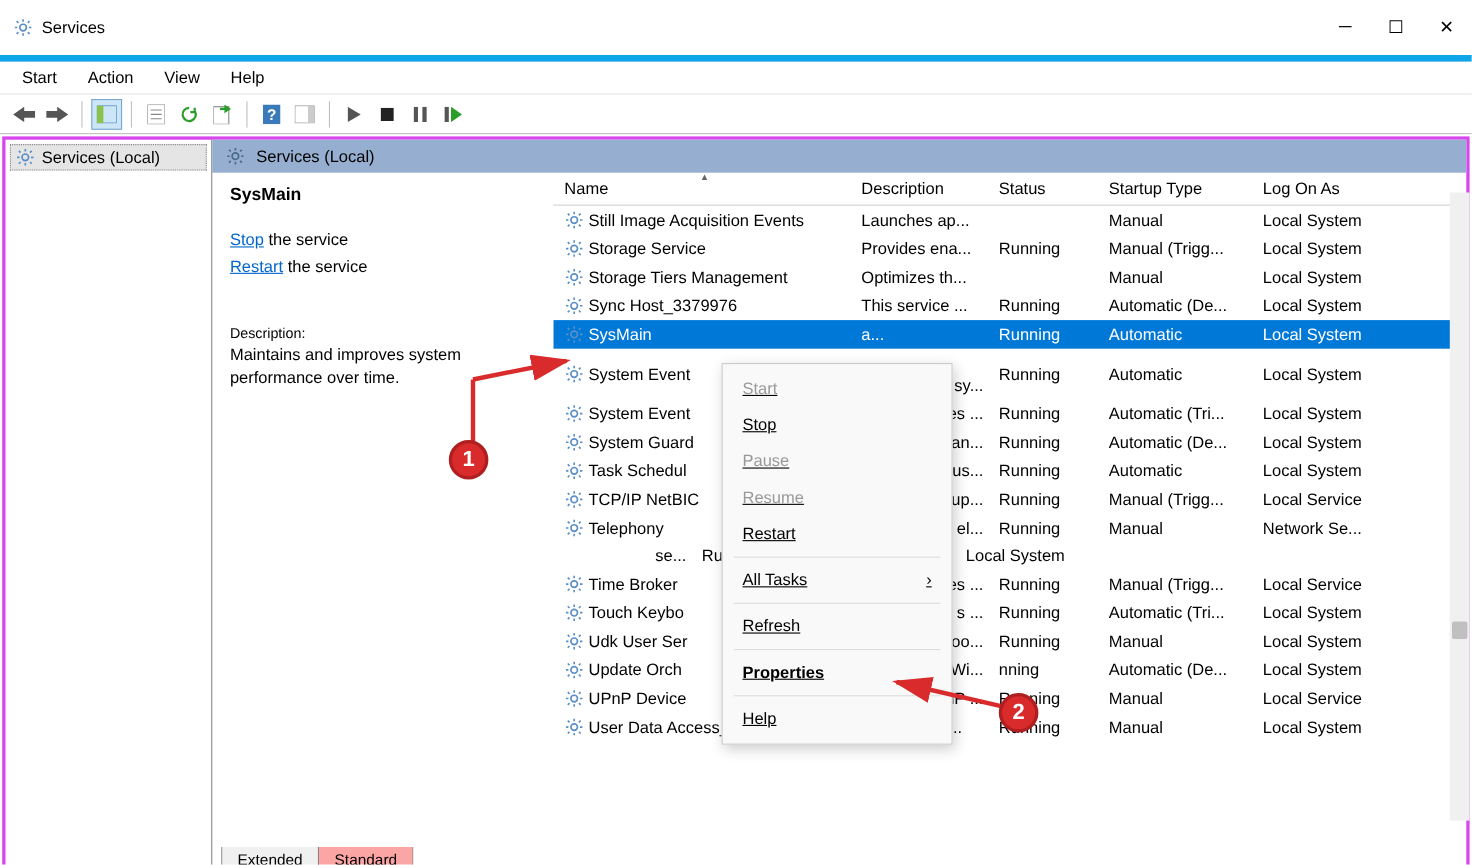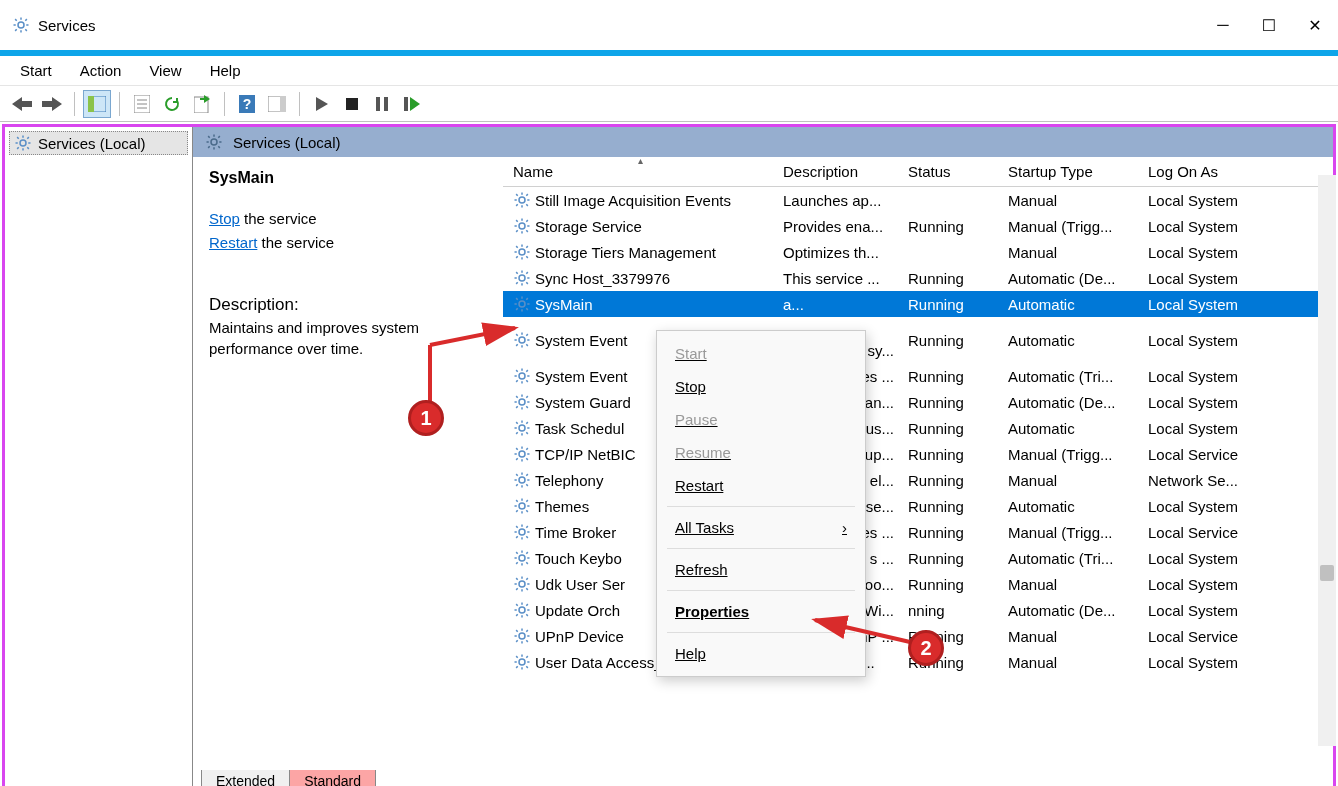--- a/index.html
+++ b/index.html
@@ -23,21 +23,21 @@
 .tree-pane { width: 188px; border-right: 1px solid #888; padding: 4px; }
 .tree-item { display: flex; align-items: center; gap: 6px; padding: 2px 4px; font-size: 15px; background: #e5e5e5; border: 1px dotted #888; }
 
 .right-pane { flex: 1; display: flex; flex-direction: column; position: relative; }
 .pane-header { background: #96aecf; padding: 6px 12px; display: flex; align-items: center; gap: 10px; font-size: 15px; }
 .content-row { display: flex; flex: 1; overflow: hidden; }
 .detail-pane { width: 310px; padding: 12px 16px; }
 .detail-title { font-weight: bold; font-size: 16px; margin-bottom: 20px; }
 .detail-links { margin-bottom: 40px; font-size: 15px; line-height: 1.6; }
 .detail-links a { color: #0066cc; }
-.detail-desc-label { font-size: 17px; margin-bottom: 2px; }
+.detail-desc-label { font-size: 13px; margin-bottom: 2px; }
 .detail-desc { font-size: 15px; line-height: 1.4; }
 
 .list-pane { flex: 1; position: relative; }
 .list-header { display: flex; border-bottom: 1px solid #d0d0d0; }
 .list-header-cell { padding: 6px 10px; font-size: 15px; display: flex; align-items: center; position: relative; }
 .col-name { width: 270px; }
 .col-desc { width: 125px; }
 .col-status { width: 100px; }
 .col-startup { width: 140px; }
 .col-logon { width: 140px; }
@@ -378,29 +378,20 @@
                   </svg>
                 </span>
                 <span>Telephony</span>
               </div>
               <div class="list-cell col-desc" style="text-align:right;padding-right:4px;">el...</div>
               <div class="list-cell col-status">Running</div>
               <div class="list-cell col-startup">Manual</div>
               <div class="list-cell col-logon">Network Se...</div>
             </div>
             <div class="list-row">
-              <div class="list-cell col-name name-cell">
-                <span class="gear-icon">
-                  <svg viewBox="0 0 24 24" width="18" height="18">
-                    <circle cx="12" cy="12" r="4" fill="none" stroke="#5a8fc7" stroke-width="2"></circle>
-                    <path d="M12 2v3M12 19v3M4.2 4.2l2.1 2.1M17.7 17.7l2.1 2.1M2 12h3M19 12h3M4.2 19.8l2.1-2.1M17.7 6.3l2.1-2.1" stroke="#5a8fc7" stroke-width="2"></path>
-                  </svg>
-                </span>
-                <span>Themes</span>
-              </div>
               <div class="list-cell col-desc" style="text-align:right;padding-right:4px;">se...</div>
               <div class="list-cell col-status">Running</div>
               <div class="list-cell col-startup">Automatic</div>
               <div class="list-cell col-logon">Local System</div>
             </div>
             <div class="list-row">
               <div class="list-cell col-name name-cell">
                 <span class="gear-icon">
                   <svg viewBox="0 0 24 24" width="18" height="18">
                     <circle cx="12" cy="12" r="4" fill="none" stroke="#5a8fc7" stroke-width="2"></circle>

